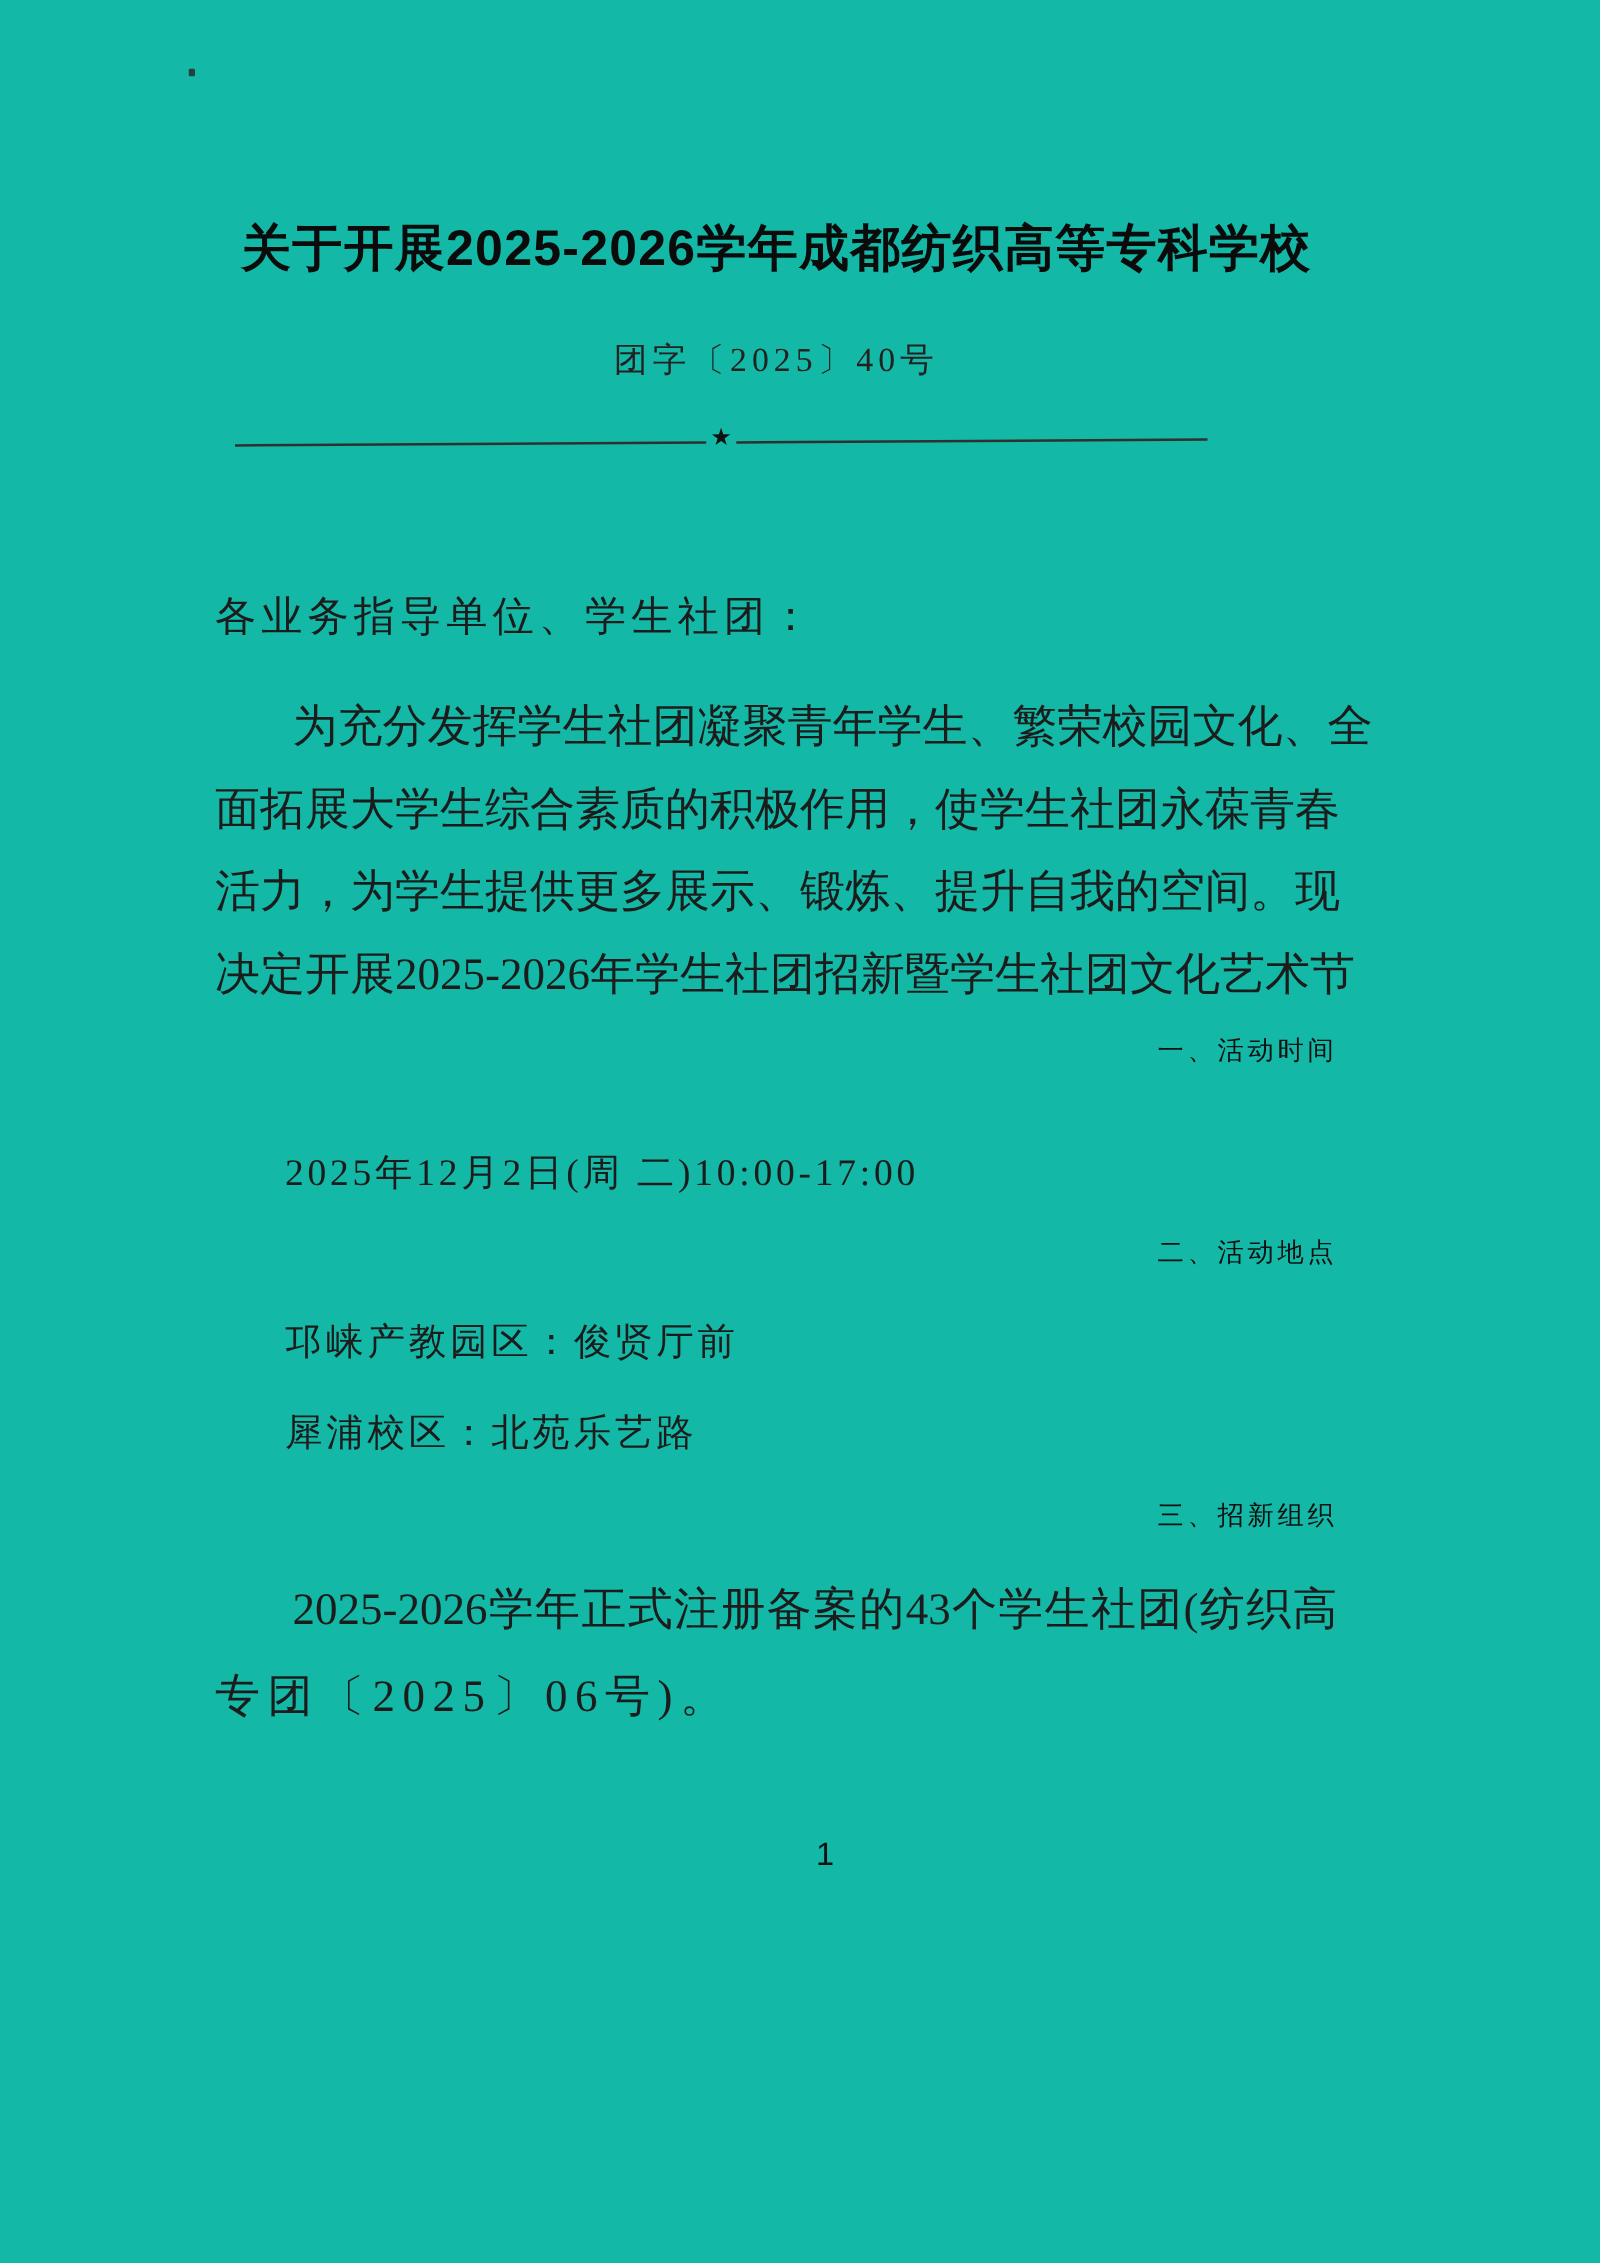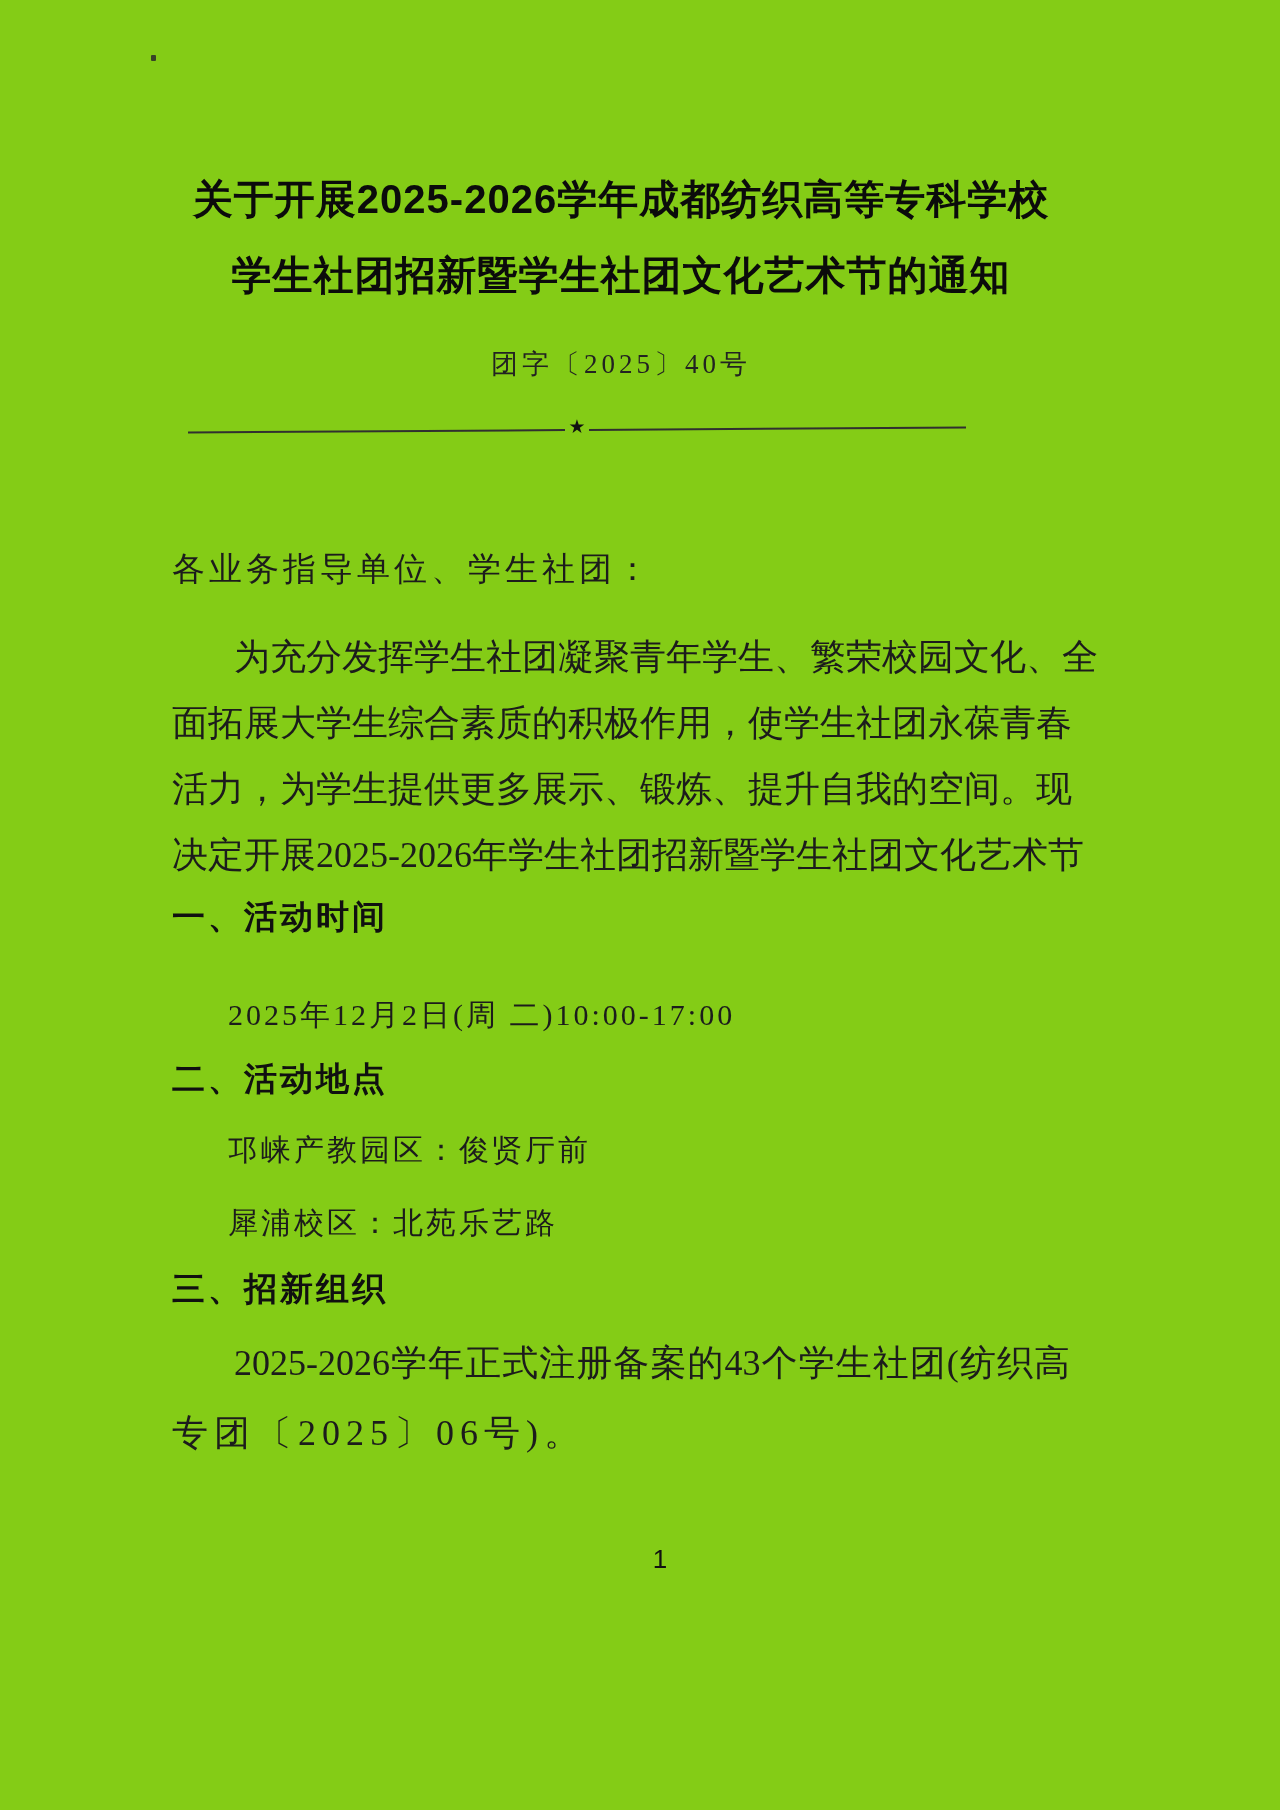--- a/index.html
+++ b/index.html
@@ -1,20 +1,20 @@
 <!DOCTYPE html>
 <html><head>
 <meta charset="utf-8">
 <style>
   html,body{margin:0;padding:0;background:#e8e8e8;}
   .page{
     position:relative;
     width:1280px;height:1810px;
     margin:0 auto;
-    background:#84cc16;
+    background:#14b8a6;
     overflow:hidden;
     color:#1d1d1d;
     font-family:"Liberation Serif","DejaVu Serif",serif;
   }
   .scan-speck{
     position:absolute;left:151px;top:55px;width:5px;height:6px;
     background:#2a2a2a;border-radius:1px;opacity:.85;
   }
   .content{
     position:absolute;left:172px;top:0;width:898px;
@@ -69,25 +69,26 @@
     white-space:nowrap;
   }
   .body-line.indent{padding-left:62px;}
   .body-line.loose{line-height:70px;height:70px;}
   .body-line.plain{
     text-align:left;text-align-last:left;
     letter-spacing:6px;
   }
   .section-heading{
     font-family:"Liberation Sans","DejaVu Sans",sans-serif;
-    font-weight:bold;
-    font-size:33px;
+    font-weight:normal;
+    font-size:21px;
     color:#101010;
     letter-spacing:3px;
     line-height:42px;
+    text-align:right;
   }
   .h1{margin-top:8px;}
   .h2{margin-top:22px;}
   .h3{margin-top:24px;}
   .sub-line{
     font-size:30px;
     letter-spacing:3px;
     color:#1c1c1c;
     line-height:42px;
     padding-left:56px;
@@ -109,21 +110,20 @@
 <body>
 
 <div class="page">
 
   <span class="scan-speck"></span>
 
   <div class="content">
 
     <div class="title-block">
       <div class="title-line1">关于开展2025-2026学年成都纺织高等专科学校</div>
-      <div class="title-line2">学生社团招新暨学生社团文化艺术节的通知</div>
     </div>
 
     <div class="doc-number">团字〔2025〕40号</div>
 
     <div class="divider">
       <span class="rule"></span>
       <span class="star">★</span>
       <span class="rule"></span>
     </div>
 

